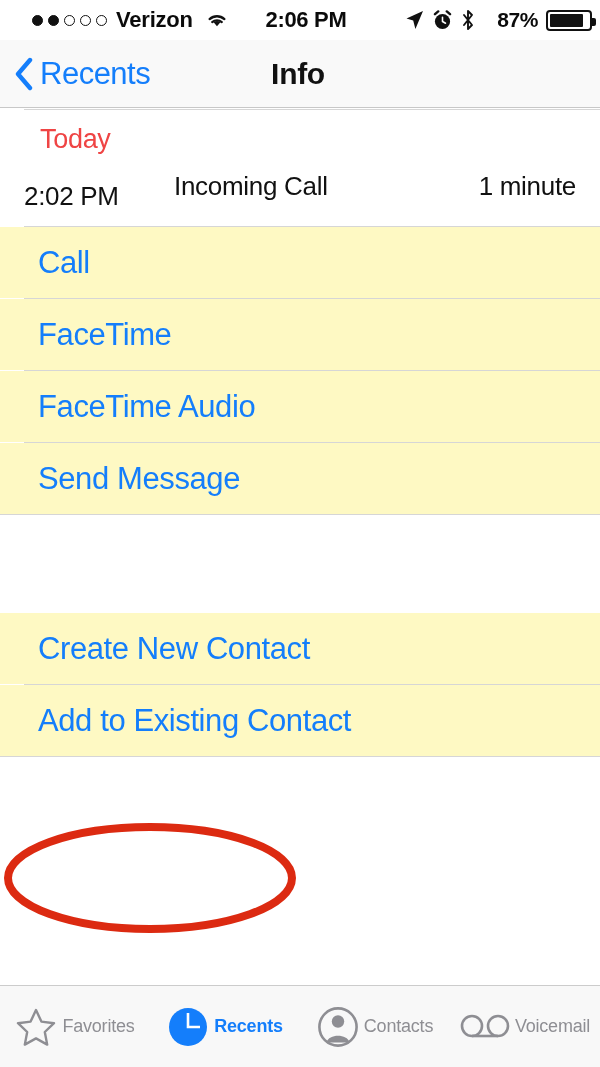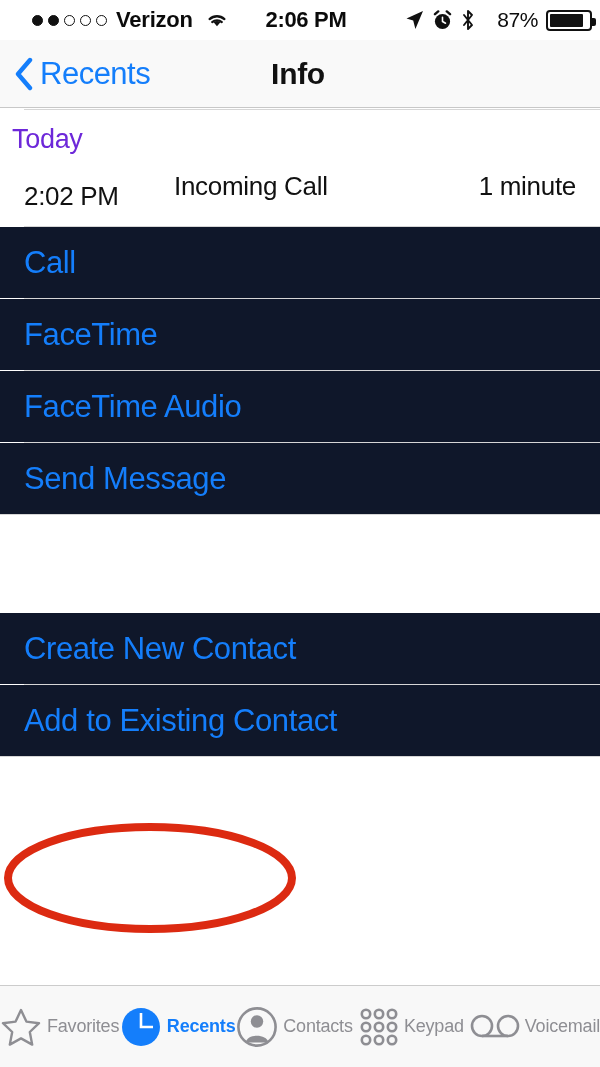--- a/index.html
+++ b/index.html
@@ -60,21 +60,21 @@
     letter-spacing: -0.3px;
   }
   .status-right {
     position: absolute;
     right: 14px;
     display: flex;
     align-items: center;
     gap: 8px;
   }
   .status-right .glyph { display: flex; align-items: center; }
-  .batt-pct { font-size: 21px; font-weight: normal; letter-spacing: -0.4px; margin-left: 14px; }
+  .batt-pct { font-size: 21px; font-weight: bold; letter-spacing: -0.4px; margin-left: 14px; }
   .battery {
     width: 46px; height: 21px;
     border: 2px solid #111;
     border-radius: 4px;
     position: relative;
     display: flex; align-items: center;
     padding: 2px;
   }
   .battery::after {
     content: "";
@@ -138,46 +138,46 @@
     background: #d6d6d6;
     margin-left: 24px;
   }
   .sep-full {
     height: 1px;
     background: #d6d6d6;
     margin-left: 0;
   }
 
   .group-head {
-    padding: 14px 24px 2px 12px;
+    padding: 14px 24px 2px 40px;
     font-size: 27px;
-    color: #6d28d9;
+    color: #ef4444;
     letter-spacing: -0.3px;
   }
   .call-row {
     display: flex;
     align-items: center;
     padding: 4px 24px 14px 24px;
     font-size: 26px;
     color: #111;
   }
   .call-time { width: 150px; letter-spacing: -0.3px; margin-top: 20px; }
   .call-type { flex: 1; font-weight: normal; letter-spacing: -0.3px; }
   .call-dur { text-align: right; letter-spacing: -0.3px; }
 
   .action-row {
     height: 71px;
     display: flex;
     align-items: center;
-    padding-left: 24px;
+    padding-left: 38px;
     font-size: 31px;
     color: #147efb;
     letter-spacing: -0.4px;
     cursor: pointer;
-    background: #0f172a;
+    background: #fef9c3;
   }
   .gap {
     background: #ffffff;
   }
 
   
   .annotation {
     position: absolute;
     left: 3px;
     top: 822px;
@@ -355,38 +355,20 @@
       <span class="tab-icon">
         <svg width="42" height="42" viewBox="0 0 42 42">
           <circle cx="21" cy="21" r="18.6" fill="none" stroke="#8e8e93" stroke-width="2.6"></circle>
           <circle cx="21" cy="15.5" r="6.2" fill="#8e8e93"></circle>
           <path d="M9.6 36.5 C11.6 27.6 30.4 27.6 32.4 36.5 Z" fill="#8e8e93"></path>
         </svg>
       </span>
       <span class="tab-label">Contacts</span>
     </div>
 
-    <div class="tab">
-      <span class="tab-icon">
-        <svg width="40" height="40" viewBox="0 0 40 40">
-          <g fill="none" stroke="#8e8e93" stroke-width="2.6">
-            <circle cx="7" cy="7" r="4.2"></circle>
-              <circle cx="20" cy="7" r="4.2"></circle>
-              <circle cx="33" cy="7" r="4.2"></circle>
-            <circle cx="7" cy="20" r="4.2"></circle>
-              <circle cx="20" cy="20" r="4.2"></circle>
-              <circle cx="33" cy="20" r="4.2"></circle>
-            <circle cx="7" cy="33" r="4.2"></circle>
-              <circle cx="20" cy="33" r="4.2"></circle>
-              <circle cx="33" cy="33" r="4.2"></circle>
-          </g>
-        </svg>
-      </span>
-      <span class="tab-label">Keypad</span>
-    </div>
 
     <div class="tab">
       <span class="tab-icon">
         <svg width="50" height="30" viewBox="0 0 50 30">
           <circle cx="12" cy="14" r="10" fill="none" stroke="#8e8e93" stroke-width="2.6"></circle>
           <circle cx="38" cy="14" r="10" fill="none" stroke="#8e8e93" stroke-width="2.6"></circle>
           <line x1="12" y1="24" x2="38" y2="24" stroke="#8e8e93" stroke-width="2.6"></line>
         </svg>
       </span>
       <span class="tab-label">Voicemail</span>

